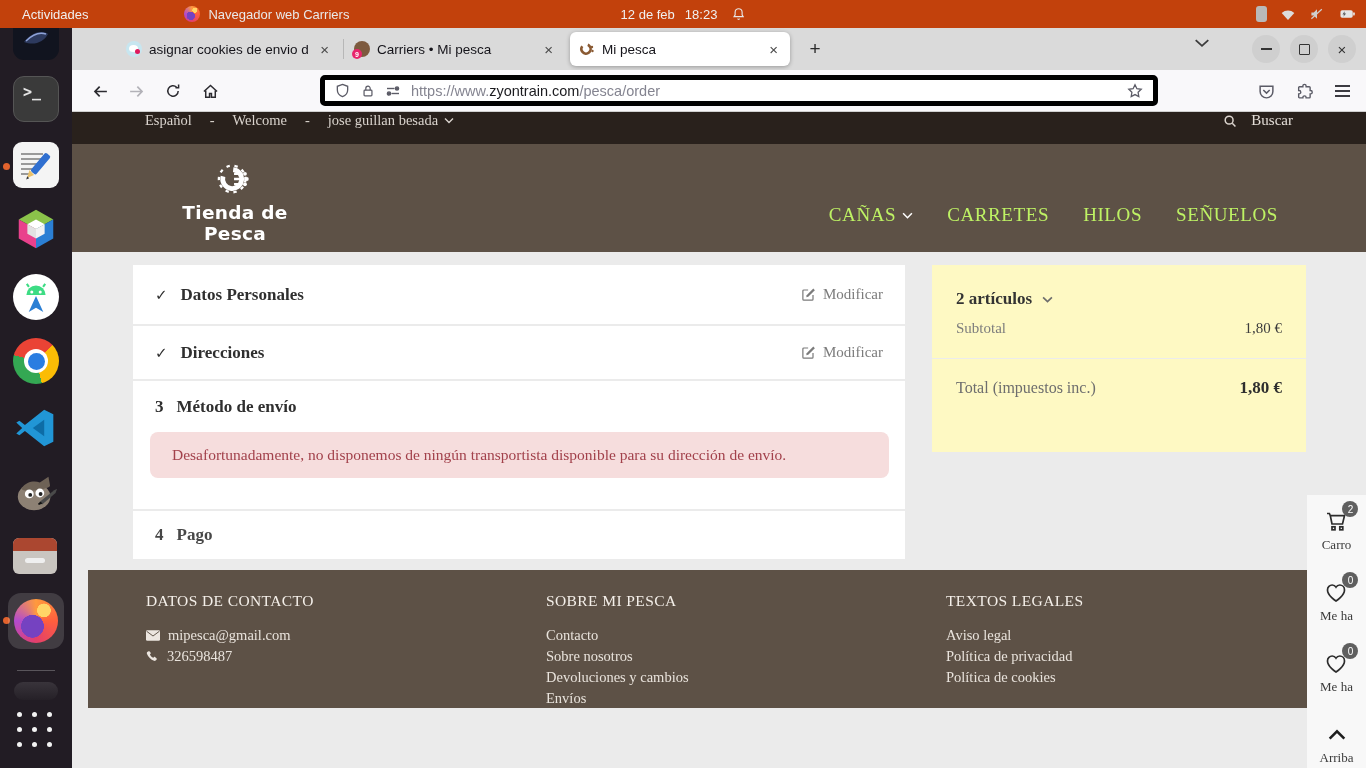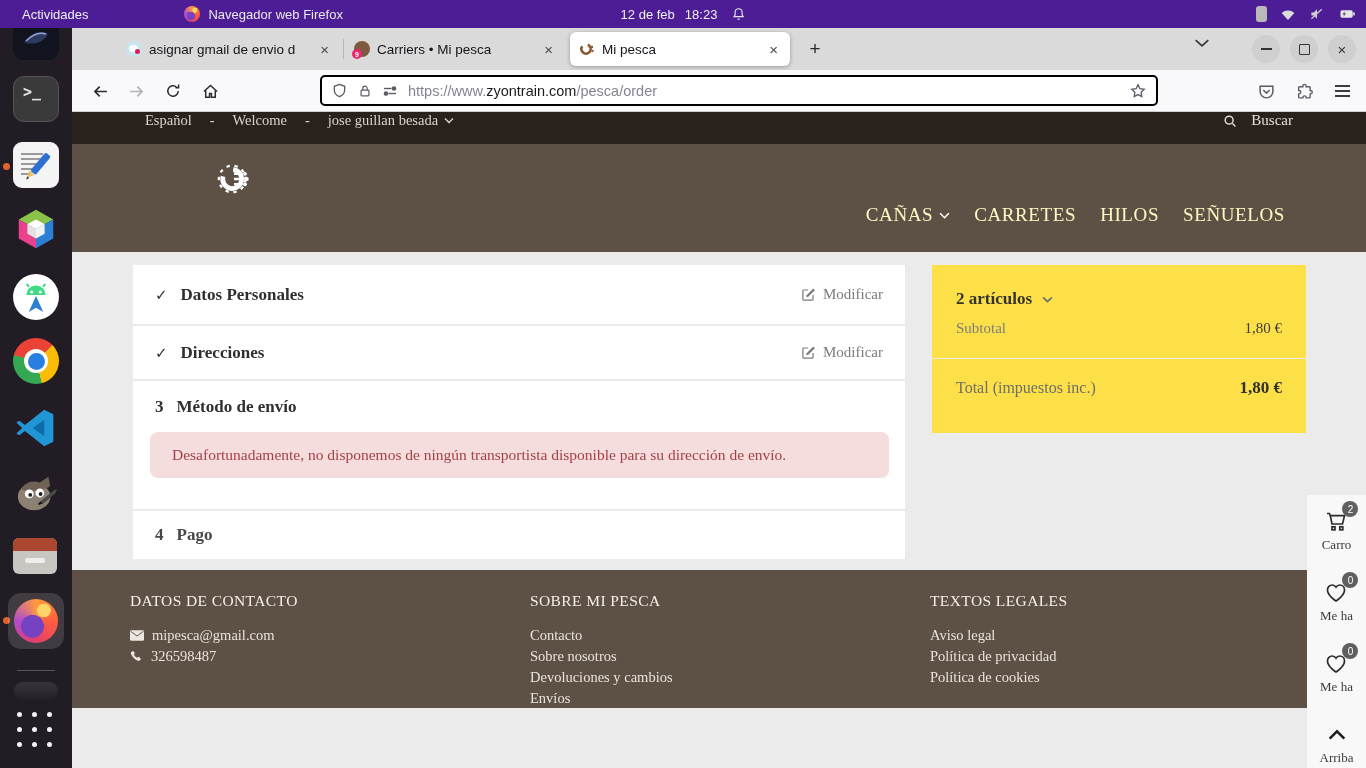--- a/index.html
+++ b/index.html
@@ -1,21 +1,21 @@
 <!DOCTYPE html>
 <html><head>
 <meta charset="utf-8">
 <style>
   html,body{margin:0;padding:0;}
   body{width:1366px;height:768px;position:relative;overflow:hidden;background:#ebebeb;
        font-family:"Liberation Sans",sans-serif;-webkit-font-smoothing:antialiased;}
   svg{display:block;}
 
   
-  .gnome-bar{position:absolute;left:0;top:0;width:1366px;height:28px;background:#4c1d95;
+  .gnome-bar{position:absolute;left:0;top:0;width:1366px;height:28px;background:#c2410c;
              color:#f0f0f0;font-size:13px;display:flex;align-items:center;z-index:60;}
   .gb-activities{margin-left:22px;cursor:pointer;}
   .gb-app{display:flex;align-items:center;gap:8px;margin-left:96px;color:#e9e9e9;}
   .gb-clock{position:absolute;left:50%;transform:translateX(-50%);display:flex;align-items:center;gap:14px;}
   .gb-clock .t{display:flex;gap:10px;}
   .gb-tray{position:absolute;right:10px;display:flex;align-items:center;gap:13px;}
   .ff-orb{border-radius:50%;
      background:radial-gradient(circle at 68% 26%,#ffd567 0 15%,rgba(0,0,0,0) 16%),
                 radial-gradient(circle at 42% 62%,#7542c1 0 30%,rgba(0,0,0,0) 31%),
                 conic-gradient(from 0deg,#ff9a3d,#ff5f3d,#e33f6b,#b24bcc,#ff9a3d);}
@@ -75,67 +75,67 @@
   .winbtn{position:absolute;top:7px;width:28px;height:28px;border-radius:50%;background:#cfcfcf;
           display:flex;align-items:center;justify-content:center;cursor:pointer;}
   .wb-min{left:1180px;} .wb-max{left:1218px;} .wb-close{left:1256px;font-size:15px;color:#333;}
   .wb-min i{display:block;width:11px;height:2px;background:#333;}
   .wb-max i{display:block;width:9px;height:9px;border:1.5px solid #333;border-radius:1px;}
 
   .navbar{position:relative;height:42px;background:#f9f8fa;border-bottom:1px solid #cfcfcf;box-sizing:border-box;}
   .navbtn{position:absolute;top:5px;width:32px;height:32px;border-radius:5px;display:flex;
           align-items:center;justify-content:center;cursor:pointer;}
   .urlbox{position:absolute;left:248px;top:5px;width:838px;height:31px;background:#fff;
-          border:2px solid #000000;border-radius:5px;display:flex;align-items:center;
+          border:5px solid #000000;border-radius:5px;display:flex;align-items:center;
           padding:0 10px;box-sizing:border-box;gap:11px;cursor:text;}
   .urltxt{font-size:14.5px;color:#848490;white-space:nowrap;}
   .urltxt b{color:#1b1b1f;font-weight:normal;}
   .url-star{margin-left:auto;cursor:pointer;}
   .nb-right{position:absolute;top:5px;width:32px;height:32px;display:flex;align-items:center;justify-content:center;cursor:pointer;}
   .burger{display:flex;flex-direction:column;gap:3.5px;}
   .burger i{width:15px;height:1.8px;background:#3c3b41;}
 
   
   .viewport{position:relative;width:1294px;height:656px;background:#ebebeb;overflow:hidden;
             font-family:"Liberation Serif",serif;}
   .site-top{height:32px;background:#29211c;color:#d9d3cd;font-size:14.5px;display:flex;
             align-items:flex-start;padding:0 73px;box-sizing:border-box;gap:18px;}
   .site-top .usr{display:flex;align-items:center;gap:6px;cursor:pointer;}
   .site-search{margin-left:auto;display:flex;align-items:center;gap:14px;cursor:pointer;color:#e3ddd7;font-size:15px;}
   .site-head{position:relative;height:108px;background:#5d5146;}
   .logo{position:absolute;left:93px;top:16px;width:140px;text-align:center;color:#fff;cursor:pointer;}
   .logo svg{margin:0 auto;}
   .logo .lt{font-family:"DejaVu Sans",sans-serif;font-weight:bold;font-size:18.5px;letter-spacing:.3px;margin-top:4px;}
-  .mainnav{position:absolute;right:81px;top:60px;display:flex;gap:24px;color:#fef9c3;font-size:19px;letter-spacing:.6px;}
+  .mainnav{position:absolute;right:88px;top:60px;display:flex;gap:34px;color:#bef264;font-size:19px;letter-spacing:.6px;}
   .mainnav .ni{display:flex;align-items:center;gap:6px;cursor:pointer;}
 
   .checkout{position:absolute;left:61px;top:153px;width:772px;display:flex;flex-direction:column;gap:2px;}
   .card{background:#fff;}
   .c1{height:59px;} .c2{height:53px;} .c3{height:128px;} .c4{height:48px;}
   .steprow{display:flex;align-items:center;height:100%;padding:0 22px;}
   .stitle{font-weight:bold;font-size:17px;color:#2f2f2f;display:flex;align-items:center;gap:13px;}
   .stitle .num{font-weight:bold;}
   .c4 .stitle{color:#474747;}
   .check{font-family:"DejaVu Sans",sans-serif;font-size:15px;font-weight:bold;color:#2f2f2f;}
   .modify{margin-left:auto;display:flex;align-items:center;gap:7px;color:#7b7b7b;font-size:15px;cursor:pointer;}
   .c3{padding-top:16px;box-sizing:border-box;}
   .c3 .steprow{height:auto;}
   .alert{margin:15px 16px 0 17px;background:#f6dddd;border-radius:8px;padding:14px 22px;
          color:#a2414b;font-size:15.5px;}
 
-  .summary{position:absolute;left:860px;top:153px;width:374px;background:#fde047;
-           padding:24px 24px 0;box-sizing:border-box;height:168px;}
+  .summary{position:absolute;left:860px;top:153px;width:374px;background:#fef9c3;
+           padding:24px 24px 0;box-sizing:border-box;height:187px;}
   .sum-head{display:flex;align-items:center;gap:10px;font-size:17px;font-weight:bold;color:#333;cursor:pointer;}
   .sum-row{display:flex;margin-top:11px;font-size:15px;color:#7d7d7d;}
   .sum-row .v{margin-left:auto;color:#3d3d3d;}
   .sum-div{height:1px;background:#ececec;margin:21px -24px 0;}
   .tot-row{display:flex;margin-top:19px;font-size:16px;color:#6e6e6e;align-items:baseline;}
   .tot-row .v{margin-left:auto;color:#2e2e2e;font-weight:bold;font-size:17px;}
 
-  .footer{position:absolute;left:0;top:458px;width:1235px;height:138px;background:#5d5146;color:#ece6e0;}
+  .footer{position:absolute;left:16px;top:458px;width:1235px;height:138px;background:#5d5146;color:#ece6e0;}
   .fcol{position:absolute;top:22px;}
   .fc1{left:58px;} .fc2{left:458px;} .fc3{left:858px;}
   .fhead{font-size:15.5px;letter-spacing:.4px;color:#f4efe9;margin-bottom:15px;}
   .flink{font-size:14.5px;line-height:21px;color:#e9e3dc;cursor:pointer;}
   .fitem{display:flex;align-items:center;gap:8px;font-size:14.5px;line-height:21px;color:#e9e3dc;cursor:pointer;}
 
   .rail{position:absolute;right:0;top:383px;width:59px;height:273px;background:#f8f8f8;
         display:flex;flex-direction:column;align-items:center;padding-top:13px;box-sizing:border-box;gap:26px;}
   .widget{display:flex;flex-direction:column;align-items:center;cursor:pointer;color:#3a3a3a;}
   .wicon{position:relative;width:26px;height:26px;display:flex;align-items:center;justify-content:center;}
@@ -154,21 +154,21 @@
                color:#fff;font-size:7px;font-family:"Liberation Sans",sans-serif;font-weight:bold;
                display:flex;align-items:center;justify-content:center;}
 </style>
 </head>
 <body>
 
 <div class="gnome-bar">
   <div class="gb-activities">Actividades</div>
   <div class="gb-app">
     <span class="ff-orb s16"></span>
-    <span>Navegador web Firefox</span>
+    <span>Navegador web Carriers</span>
   </div>
   <div class="gb-clock">
     <span class="t">
       <span>12 de feb</span>
       <span>18:23</span>
     </span>
     <span>
       <svg width="14" height="14" viewBox="0 0 16 16" fill="none" stroke="#e8e8e8" stroke-width="1.3">
           <path d="M8 2a4 4 0 0 0-4 4v3l-1.2 2h10.4L12 9V6a4 4 0 0 0-4-4z"></path>
           <path d="M6.8 13.3a1.3 1.3 0 0 0 2.4 0"></path>
@@ -277,21 +277,21 @@
   </div>
 </div>
 
 <div class="win">
 
   <div class="tabbar">
     <div class="fxview"><span class="ff-orb s20"></span></div>
 
     <div class="tab tab1">
       <span class="fav fav-ps"></span>
-      <span class="title">asignar gmail de envio d</span>
+      <span class="title">asignar cookies de envio d</span>
       <span class="x">×</span>
     </div>
     <div class="tabsep" style="left:271px"></div>
 
     <div class="tab tab2">
       <span class="fav fav-adm">
         <span class="nb">9</span>
       </span>
       <span class="title">Carriers • Mi pesca</span>
       <span class="x">×</span>
@@ -420,20 +420,21 @@
     <div class="site-head">
       <div class="logo">
         <svg width="38" height="38" viewBox="0 0 40 40" fill="none" stroke="#fff">
           <circle cx="17" cy="20" r="10" stroke-width="5" stroke-dasharray="40 14" transform="rotate(-35 17 20)"></circle>
           <circle cx="17" cy="20" r="14" stroke-width="2.4" stroke-dasharray="3.5 5"></circle>
           <path d="M19 14.5h9M19 20h11M19 25.5h9" stroke-width="2.4"></path>
           <circle cx="30.5" cy="14.5" r="2" fill="#fff" stroke="none"></circle>
           <circle cx="32.5" cy="20" r="2" fill="#fff" stroke="none"></circle>
           <circle cx="30.5" cy="25.5" r="2" fill="#fff" stroke="none"></circle>
         </svg>
+        <div class="lt">Tienda de Pesca</div>
       </div>
       <div class="mainnav">
         <span class="ni">
           <span>CAÑAS</span>
           <svg width="11" height="7" viewBox="0 0 10 6" fill="none" stroke="#fff" stroke-width="1.4">
               <path d="M1 1l4 4 4-4"></path>
             </svg>
         </span>
         <span class="ni">
             <span>CARRETES</span>

